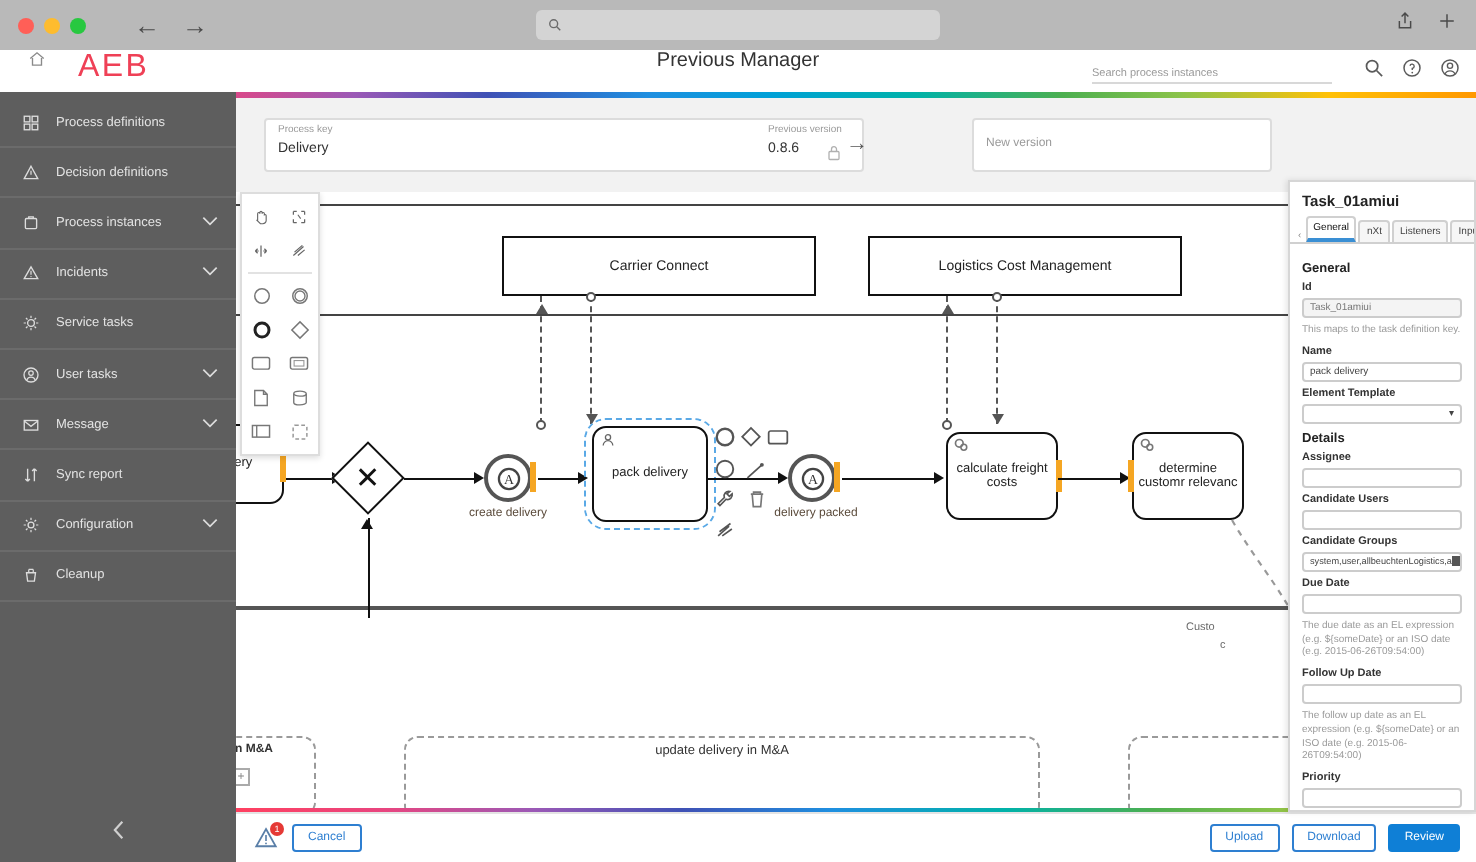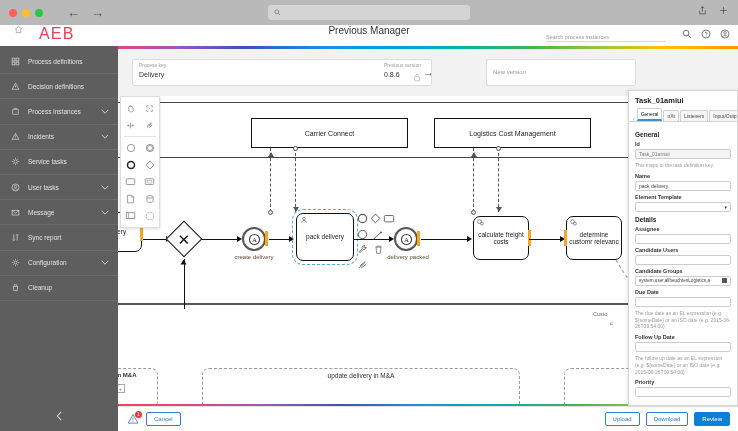--- a/index.html
+++ b/index.html
@@ -151,21 +151,21 @@
 
   
   .ctx-pad { position: absolute; z-index: 22; }
   .ctx-cell {
     position: absolute; width: 12px; height: 12px;
     display: flex; align-items: center; justify-content: center; color: #555;
   }
 
   
   .props {
-    position: absolute; right: 0; top: 90px; width: 110px; height: 316px;
+    position: absolute; right: 0; top: 90px; width: 94px; height: 316px;
     background: #fff; border: 1px solid #d6d6d6; box-shadow: -1px 0 3px rgba(0,0,0,.10);
     overflow: hidden; z-index: 30;
   }
   .props-title { font-size: 7.5px; font-weight: bold; color: #222; padding: 5px 6px 3px 6px; }
   .props-tabs { display: flex; align-items: flex-end; padding: 0 3px; gap: 1px; border-bottom: 1px solid #d0d0d0; }
   .ptab {
     font-size: 5px; color: #444; padding: 2px 3px; border: 1px solid #d0d0d0;
     border-bottom: none; background: #f6f6f6; border-radius: 2px 2px 0 0; white-space: nowrap;
   }
   .ptab.active { background: #fff; border-bottom: 2px solid #3a8fd4; color: #111; }

